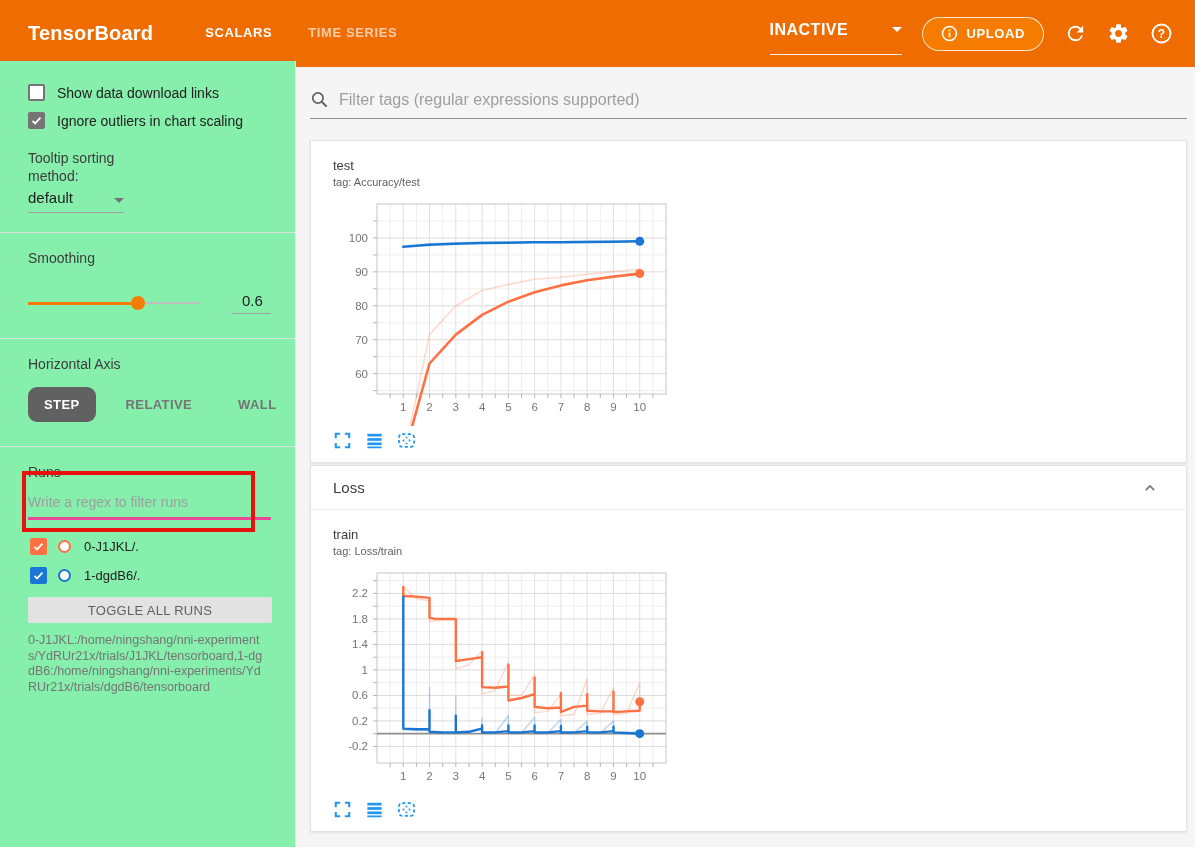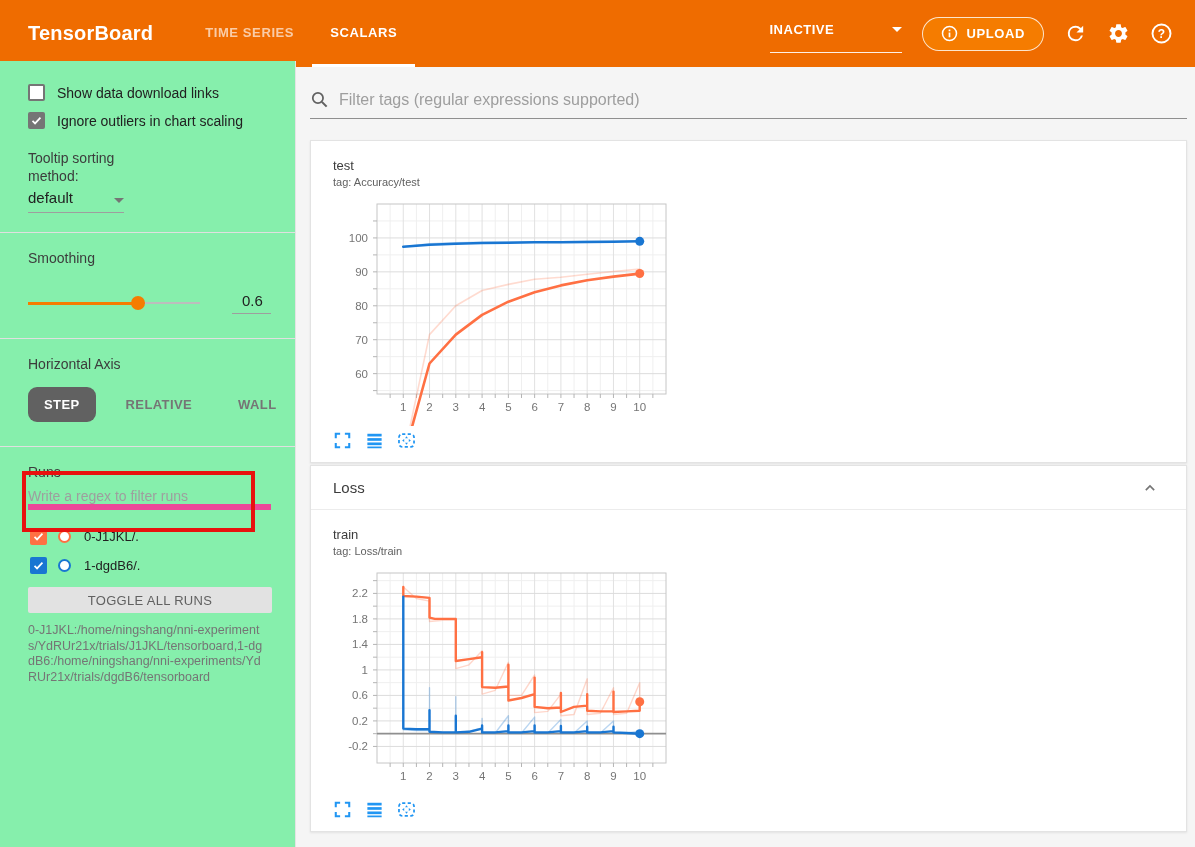--- a/index.html
+++ b/index.html
@@ -7,21 +7,21 @@
     font-family:"Liberation Sans", sans-serif; background:#fff; }
 
   
   .header { height:67px; background:#ef6c00; display:flex; align-items:stretch; position:relative; }
   .brand { color:#fff; font-size:20px; font-weight:bold; align-self:center; margin-left:28px; letter-spacing:.2px; }
   .tabs { display:flex; margin-left:34px; }
   .tab { color:rgba(255,255,255,.65); font-size:13px; font-weight:bold; letter-spacing:.6px;
     display:flex; align-items:center; padding:0 18px; cursor:pointer; border-bottom:3px solid transparent; }
   .tab.active { color:#fff; border-bottom-color:#fff; }
   .header-right { margin-left:auto; display:flex; align-items:center; gap:20px; padding-right:22px; }
-  .status-dd { width:132px; color:#fff; font-size:13px; font-weight:bold; letter-spacing:.5px;
+  .status-dd { width:132px; color:#fff; font-size:16px; font-weight:bold; letter-spacing:.5px;
     border-bottom:1px solid rgba(255,255,255,.9); padding-bottom:15px; display:flex; align-items:center;
     justify-content:space-between; cursor:pointer; margin-top:8px; }
   .caret-down { width:0; height:0; border-left:5px solid transparent; border-right:5px solid transparent;
     border-top:5px solid #fff; }
   .upload-btn { display:flex; align-items:center; gap:9px; height:34px; padding:0 18px;
     background:#f57c00; border:1px solid rgba(255,255,255,.8); border-radius:17px; color:#fff;
     font-family:"Liberation Sans",sans-serif; font-size:13px; font-weight:bold; letter-spacing:.6px; cursor:pointer; }
   .hicon { width:23px; height:23px; cursor:pointer; flex:none; }
 
   
@@ -45,21 +45,21 @@
   .slider .track { position:absolute; top:6px; left:0; right:0; height:2px; background:#bdbdbd; }
   .slider .fill { position:absolute; top:5.5px; left:0; width:64%; height:3px; background:#f57c00; }
   .slider .thumb { position:absolute; top:0; left:calc(64% - 7px); width:14px; height:14px;
     border-radius:50%; background:#f57c00; }
   .smooth-val { margin-left:32px; width:48px; font-size:15px; border-bottom:1px solid #9e9e9e;
     padding:0 0 4px 10px; }
   .axis-btns { display:flex; align-items:center; margin:15px 0 24px 28px; }
   .axis-btn { font-size:13px; font-weight:bold; letter-spacing:.4px; color:#757575; padding:10px 16px;
     border-radius:9px; cursor:pointer; margin-right:14px; }
   .axis-btn.active { background:#616161; color:#fff; }
-  .regex-wrap { margin:8px 24px 0 28px; border-bottom:6px solid #ec4899; }
+  .regex-wrap { margin:14px 24px 0 28px; border-bottom:3px solid #ec4899; padding-bottom:7px; }
   .regex-wrap input { border:none; outline:none; width:100%; font-size:14px;
     font-family:"Liberation Sans",sans-serif; color:#212121; background:transparent; }
   .regex-wrap input::placeholder { color:#9e9e9e; }
   .runs-list { margin-top:12px; }
   .run-row { display:flex; align-items:center; margin:0 0 0 30px; height:29px; cursor:pointer; }
   .run-chk { width:17px; height:17px; border-radius:2px; display:flex; align-items:center;
     justify-content:center; flex:none; }
   .run-swatch { width:13px; height:13px; border-radius:50%; border:2px solid; background:#fff;
     margin-left:11px; flex:none; }
   .run-label { font-size:13px; color:#212121; margin-left:13px; }
@@ -88,22 +88,22 @@
   .chart-svg { margin-top:8px; display:block; }
   .chart-icons { display:flex; gap:13px; margin-top:5px; }
   .chart-icons svg { width:19px; height:19px; cursor:pointer; }
 </style>
 </head>
 <body>
 
 <div class="header">
   <div class="brand">TensorBoard</div>
   <div class="tabs">
+    <div class="tab active">SCALARS</div>
     <div class="tab">TIME SERIES</div>
-    <div class="tab active">SCALARS</div>
   </div>
   <div class="header-right">
     <div class="status-dd">
       <span>INACTIVE</span>
       <span class="caret-down"></span>
     </div>
     <button class="upload-btn">
       <svg width="17" height="17" viewBox="0 0 18 18">
         <circle cx="9" cy="9" r="7.4" fill="none" stroke="#fff" stroke-width="1.6"></circle>
         <rect x="8.1" y="8" width="1.8" height="5" fill="#fff"></rect>

